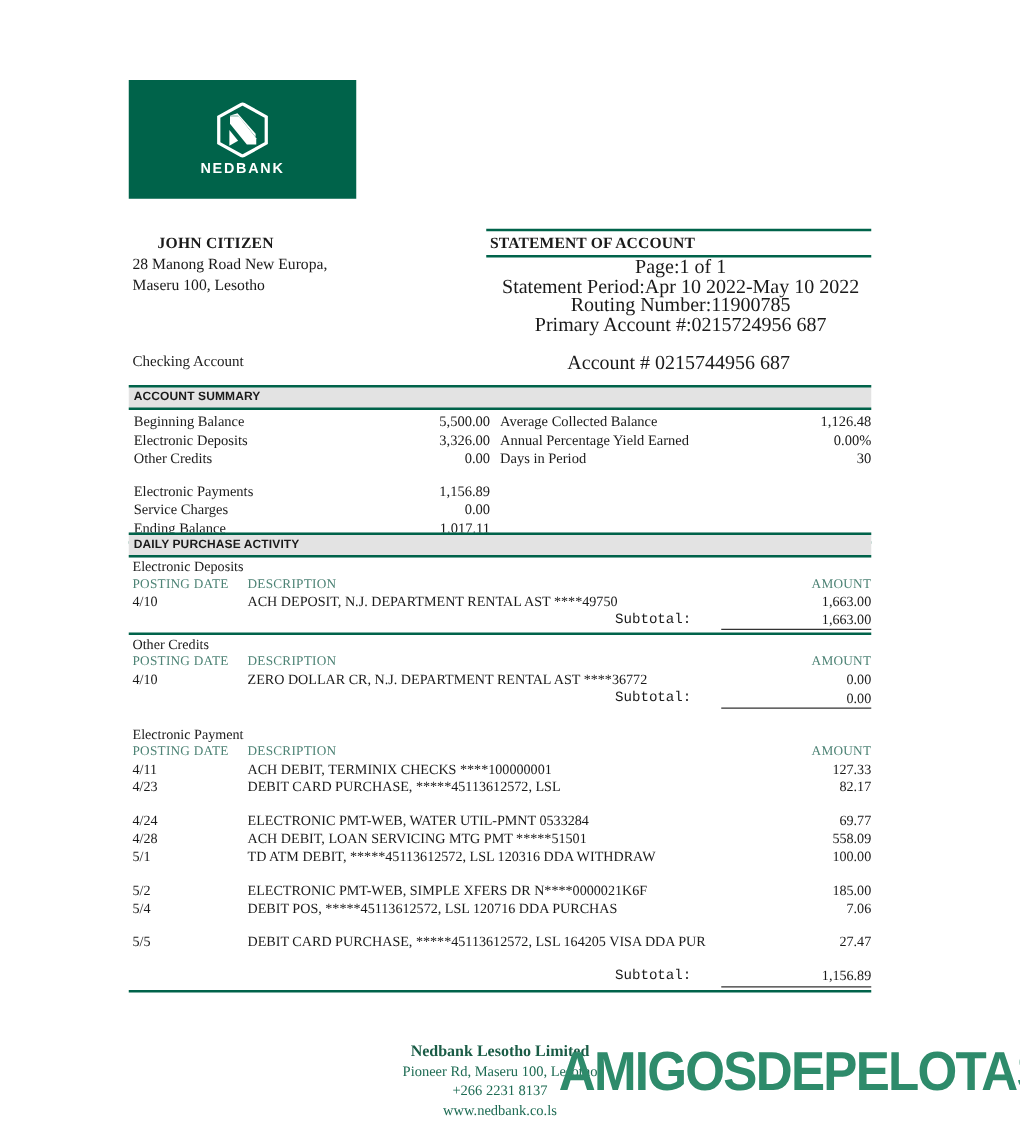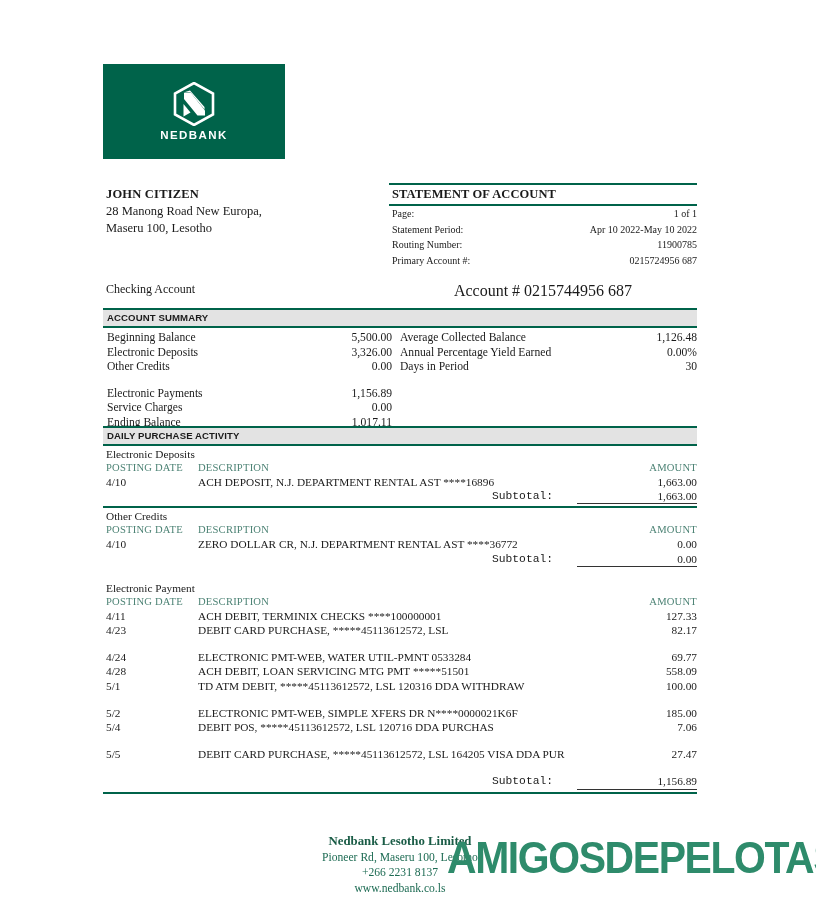--- a/index.html
+++ b/index.html
@@ -55,20 +55,21 @@
     position: absolute;
     left: 106px;
     top: 186px;
     width: 270px;
     line-height: 17px;
   }
   .cust-name {
     font-weight: bold;
     font-size: 12.5px;
     letter-spacing: .2px;
+    margin-left: 20px;
   }
   .cust-addr {
     font-size: 12.5px;
   }
 
   
   .soa {
     position: absolute;
     left: 389px;
     top: 183px;
@@ -77,22 +78,22 @@
   .soa-title-bar {
     border-top: 2.5px solid #00634a;
     border-bottom: 2px solid #00634a;
     padding: 2px 0 2px 3px;
     font-weight: bold;
     font-size: 12.5px;
     letter-spacing: .1px;
   }
   .soa-row {
     display: flex;
-    justify-content: space-between;
-    font-size: 10px;
+    justify-content: center;
+    font-size: 16px;
     line-height: 15.6px;
     padding-left: 3px;
   }
   .soa-row .k { white-space: nowrap; }
   .soa-row .v { white-space: nowrap; }
 
   .acct-line {
     position: absolute;
     left: 389px;
     top: 282px;
@@ -338,21 +339,21 @@
 
     <div>
       <div class="group-title">Electronic Deposits</div>
       <div class="col-head">
         <span class="c-date">POSTING DATE</span>
         <span class="c-desc">DESCRIPTION</span>
         <span class="c-amt">AMOUNT</span>
       </div>
       <div class="txn">
         <span class="c-date">4/10</span>
-        <span class="c-desc">ACH DEPOSIT, N.J. DEPARTMENT RENTAL AST ****16896</span>
+        <span class="c-desc">ACH DEPOSIT, N.J. DEPARTMENT RENTAL AST ****49750</span>
         <span class="c-amt">1,663.00</span>
       </div>
       <div class="subtotal-row">
         <span class="lbl">Subtotal:</span>
         <span class="val">1,663.00</span>
       </div>
       <div class="rule-thick"></div>
     </div>
 
     <div>

